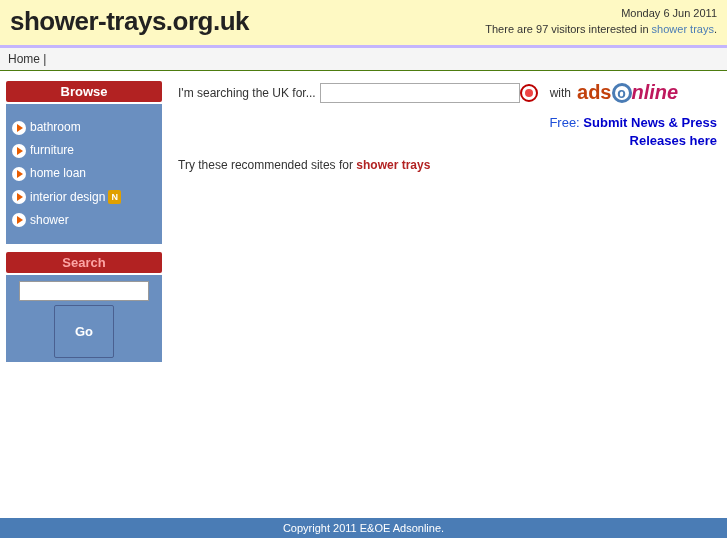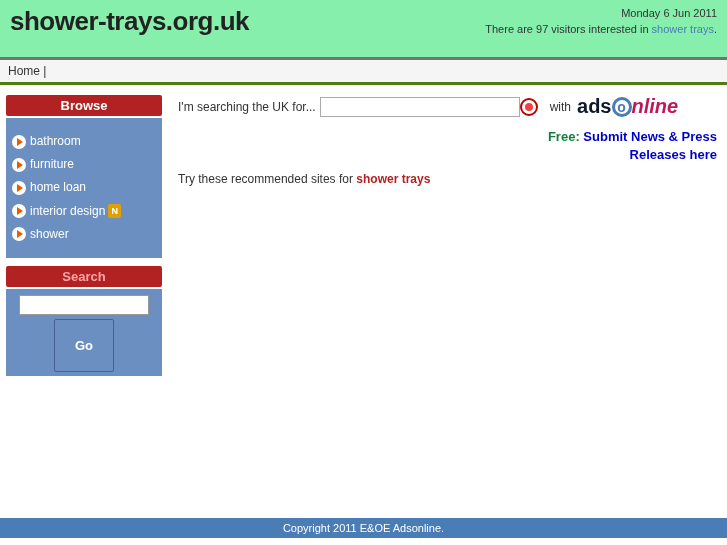--- a/index.html
+++ b/index.html
@@ -1,21 +1,21 @@
 <!DOCTYPE html>
 <html><head>
   <meta charset="utf-8">
   <style>
     * { margin: 0; padding: 0; box-sizing: border-box; }
     body { font-family: Arial, sans-serif; font-size: 13px; background: #fff; color: #333; }
 
     #header {
-      background: #86efac;
-      padding: 6px 10px 20px 10px;
-      border-bottom: 3px solid #737373;
+      background: #fef9c3;
+      padding: 6px 10px 8px 10px;
+      border-bottom: 3px solid #c4b5fd;
       display: flex;
       align-items: flex-end;
       justify-content: space-between;
     }
     #site-title {
       font-size: 26px;
       font-weight: bold;
       color: #222;
       letter-spacing: -0.5px;
     }
@@ -24,21 +24,21 @@
       font-size: 11px;
       color: #333;
       line-height: 1.4;
     }
     #header-right a { color: #4a7cb5; text-decoration: none; }
 
     #breadcrumb {
       padding: 4px 8px;
       font-size: 12px;
       color: #333;
-      border-bottom: 3px solid #4d7c0f;
+      border-bottom: 1px solid #4d7c0f;
       background: #f5f5f5;
     }
     #breadcrumb a { color: #333; text-decoration: none; }
 
     #main-layout {
       display: flex;
       align-items: flex-start;
       padding: 6px 0;
     }
 
@@ -194,21 +194,21 @@
     }
 
     
     .adsonline-brand {
       font-size: 20px;
       font-weight: bold;
       color: #222;
       display: flex;
       align-items: center;
     }
-    .adsonline-brand .ads-part { color: #0f172a; }
+    .adsonline-brand .ads-part { color: #c2410c; }
     .adsonline-brand .o-circle {
       display: inline-block;
       width: 20px;
       height: 20px;
       border-radius: 50%;
       border: 3px solid #4a7cb5;
       text-align: center;
       line-height: 14px;
       font-size: 14px;
       color: #4a7cb5;
@@ -222,21 +222,21 @@
       color: #333;
       margin-bottom: 6px;
     }
     .recommended-row a { color: #b22222; text-decoration: none; font-weight: bold; }
 
     .press-release-box {
       text-align: right;
       font-size: 13px;
       line-height: 1.4;
     }
-    .free-label { color: #15803d; font-weight: bold; }
+    .free-label { color: #1d4ed8; font-weight: normal; }
     .press-link { color: #00c; font-weight: bold; text-decoration: none; }
 
     #footer {
       position: fixed;
       bottom: 7px;
       left: 0;
       right: 0;
       background: #4a7cb5;
       color: #fff;
       text-align: center;

